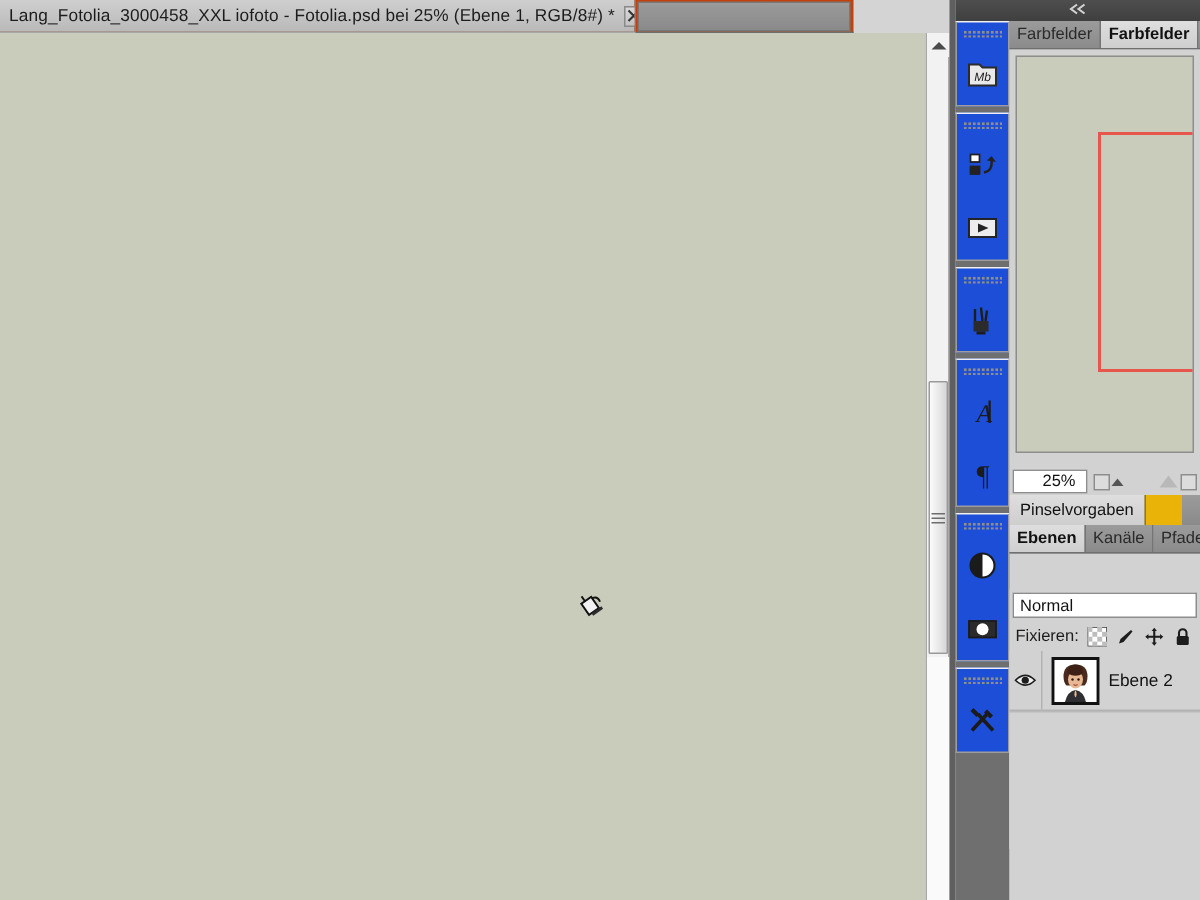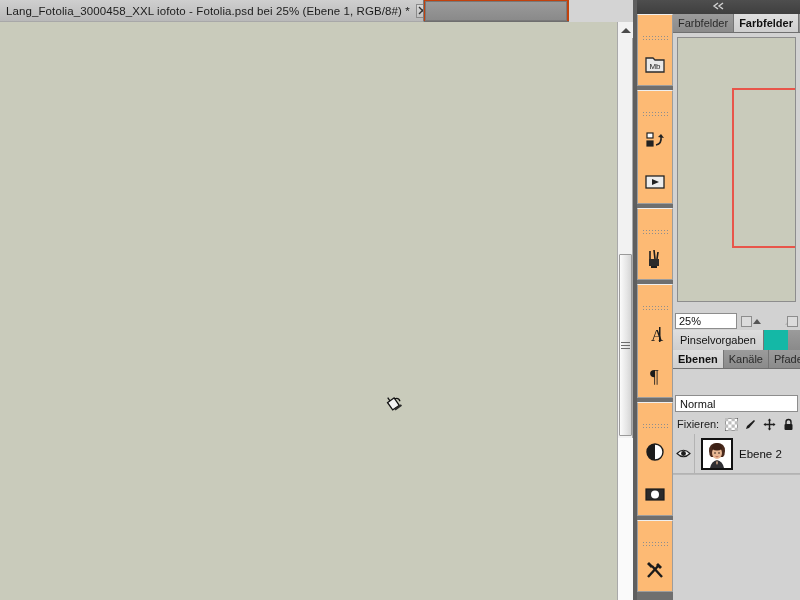--- a/index.html
+++ b/index.html
@@ -89,25 +89,26 @@
     display: flex; align-items: center; justify-content: center;
   }
   #collapse-icon { color: #cfcfcf; font-size: 9px; letter-spacing: -1px; }
 
   
   #icon-rail {
     position: absolute; left: 637px; top: 14px; width: 36px; height: 586px;
     background: #6f6f6f;
   }
   .rail-group {
-    background: #fdba74;
+    background: #1d4ed8;
     border: 1px solid #9d9d9d;
     border-top-color: #efefef;
     margin-bottom: 4px;
-    padding-top: 20px;
+    padding-top: 5px;
+    font-style: italic;
   }
   .rail-dots {
     height: 5px; margin: 0 4px 3px 4px;
     background-image: radial-gradient(#8e8e8e 40%, transparent 41%);
     background-size: 3px 3px;
   }
   .rail-btn {
     width: 34px; height: 42px;
     display: flex; align-items: center; justify-content: center;
   }
@@ -147,38 +148,38 @@
   }
   #nav-viewbox {
     position: absolute; left: 54px; top: 50px; width: 100px; height: 160px;
     border: 2px solid #e8554a;
   }
   #nav-footer {
     display: flex; align-items: center; height: 19px;
     background: #d2d2d2; padding: 1px 2px;
   }
   #nav-zoom-field {
-    width: 62px; height: 16px; background: #fff; border: 1px solid #8d8d8d;
-    display: flex; align-items: center; padding-left: 3px;
+    width: 50px; height: 16px; background: #fff; border: 1px solid #8d8d8d;
+    display: flex; align-items: center; padding-left: 19px;
     font-size: 11px; color: #111; text-align: right;
   }
   #nav-slider {
     flex: 1; height: 16px; position: relative; margin-left: 4px;
   }
   .slider-small { position: absolute; left: 12px; top: 6px; width: 0; height: 0;
     border-left: 4px solid transparent; border-right: 4px solid transparent; border-bottom: 5px solid #555; }
   .slider-knob { position: absolute; left: 44px; top: 4px; width: 0; height: 0;
     border-left: 6px solid transparent; border-right: 6px solid transparent; border-bottom: 8px solid #b8b8b8; }
   #nav-zoomout, #nav-zoomin { position: absolute; top: 3px; width: 11px; height: 11px;
     border: 1px solid #8d8d8d; background: #dcdcdc; }
   #nav-zoomout { left: 0; }
   #nav-zoomin { right: 0; }
 
   
-  #brush-strip { display: flex; height: 20px; background: #14b8a6; gap: 24px; }
+  #brush-strip { display: flex; height: 20px; background: #eab308; gap: 24px; }
   #brush-tab {
     display: flex; align-items: center; padding: 0 7px; font-size: 11px;
     background: linear-gradient(#dedede, #cecece); color: #111;
     border-right: 1px solid #757575;
   }
   #brush-strip .filler { flex: 1; background: linear-gradient(#9b9b9b, #8a8a8a); }
 
   
   #layers-panel { background: #d2d2d2; margin-top: 24px; }
   #blend-row { height: 21px; padding: 2px; }

